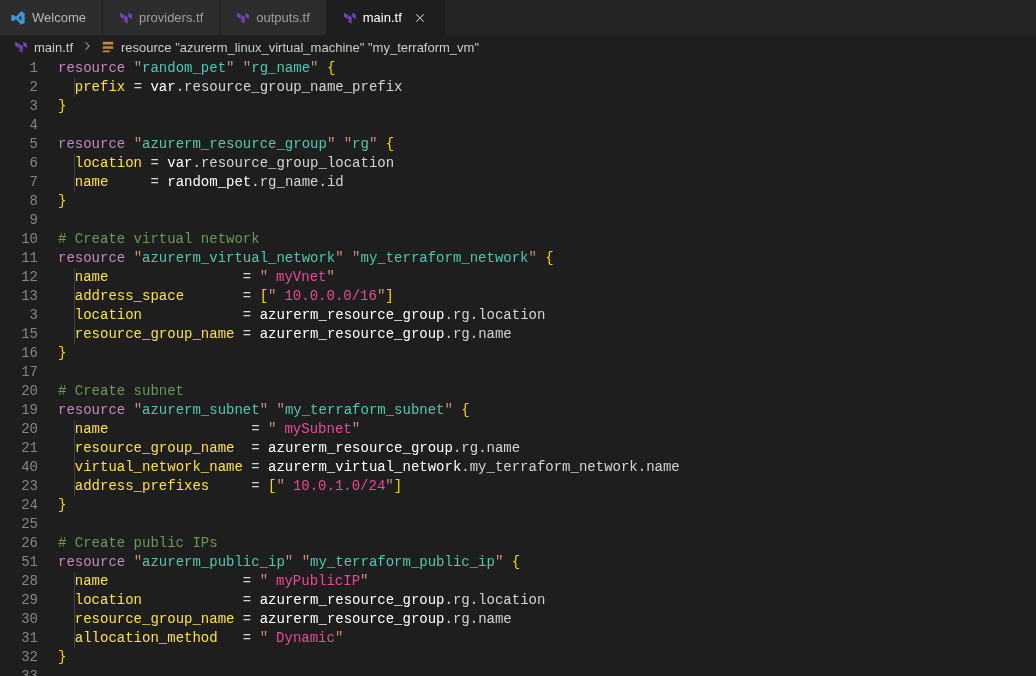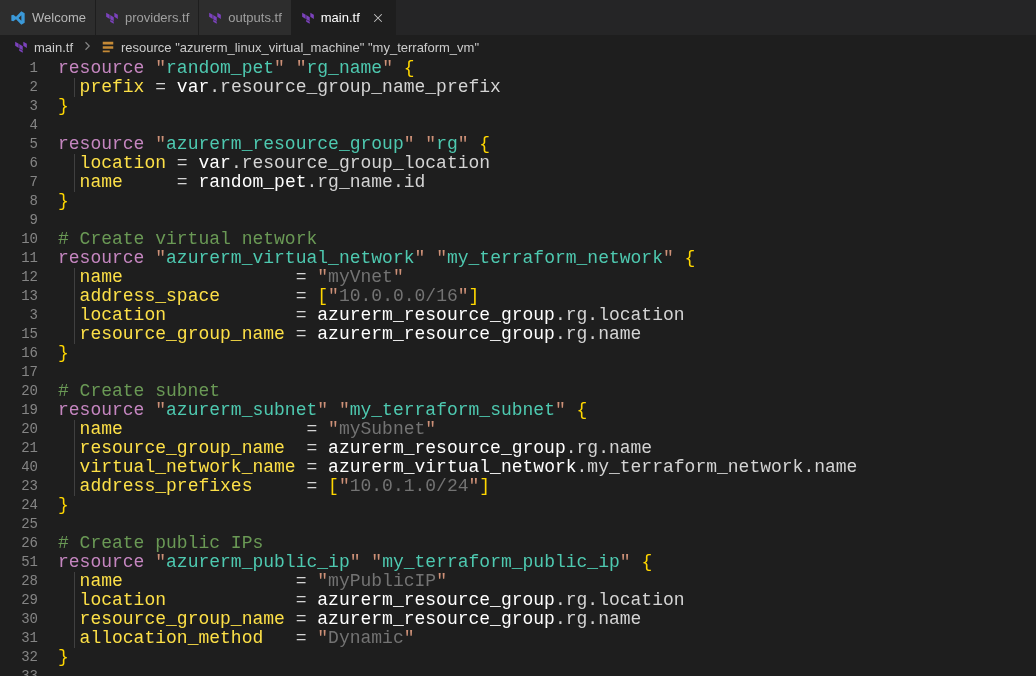--- a/index.html
+++ b/index.html
@@ -14,21 +14,21 @@
   }
   .tabbar {
     display: flex;
     background: #252526;
     height: 35px;
   }
   .tab {
     display: flex;
     align-items: center;
     gap: 6px;
-    padding: 0 9px;
+    padding: 0 16px;
     height: 35px;
     background: #2d2d2d;
     color: #9f9f9f;
     border-right: 1px solid #1e1e1e;
     cursor: pointer;
     font-size: 13px;
     white-space: nowrap;
   }
   .tab.welcome { padding-left: 10px; color: #b7b7b7;}
   .tab.active {
@@ -80,40 +80,40 @@
     color: #858585;
     font-family: Consolas, "Courier New", monospace;
     font-size: 14px;
     line-height: 19px;
     user-select: none;
   }
   .gutter .ln { height: 19px; }
   .code {
     flex: 1;
     font-family: Consolas, "Courier New", monospace;
-    font-size: 18px;
+    font-size: 14px;
     line-height: 19px;
     white-space: pre;
     color: #d4d4d4;
     position: relative;
   }
   .code .line { height: 19px; display:flex; align-items:center;}
   .ibar {
     position: absolute;
     left: -2px;
     width: 1px;
     background: #404040;
   }
 
   
   .kw    { color: #c586c0; }   
   .type  { color: #4ec9b0; }   
   .name  { color: #4ec9b0; }
   .quote { color: #ce9178; }   
-  .str   { color: #737373; }
+  .str   { color: #ec4899; margin-left: 8px; }
   .punc  { color: #d4d4d4; }
   .prop  { color: #fde047; }   
   .ident { color: #ffffff; }
   .member{ color: #d4d4d4; }
   .dot   { color: #d4d4d4; }
   .op    { color: #d4d4d4; }
   .brace { color: #ffd700; }   
   .comment{ color: #6a9955; }
   .bracket{ color: #ffd700; }
 </style>

